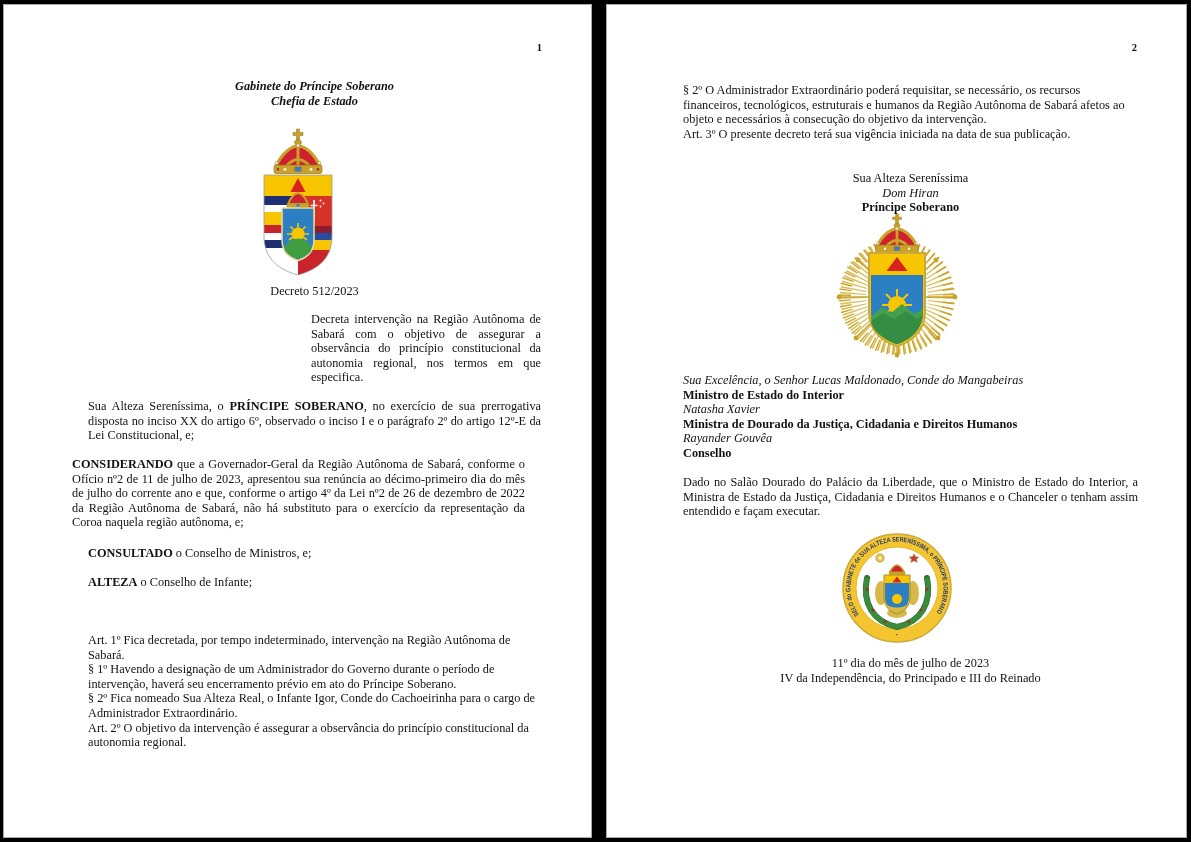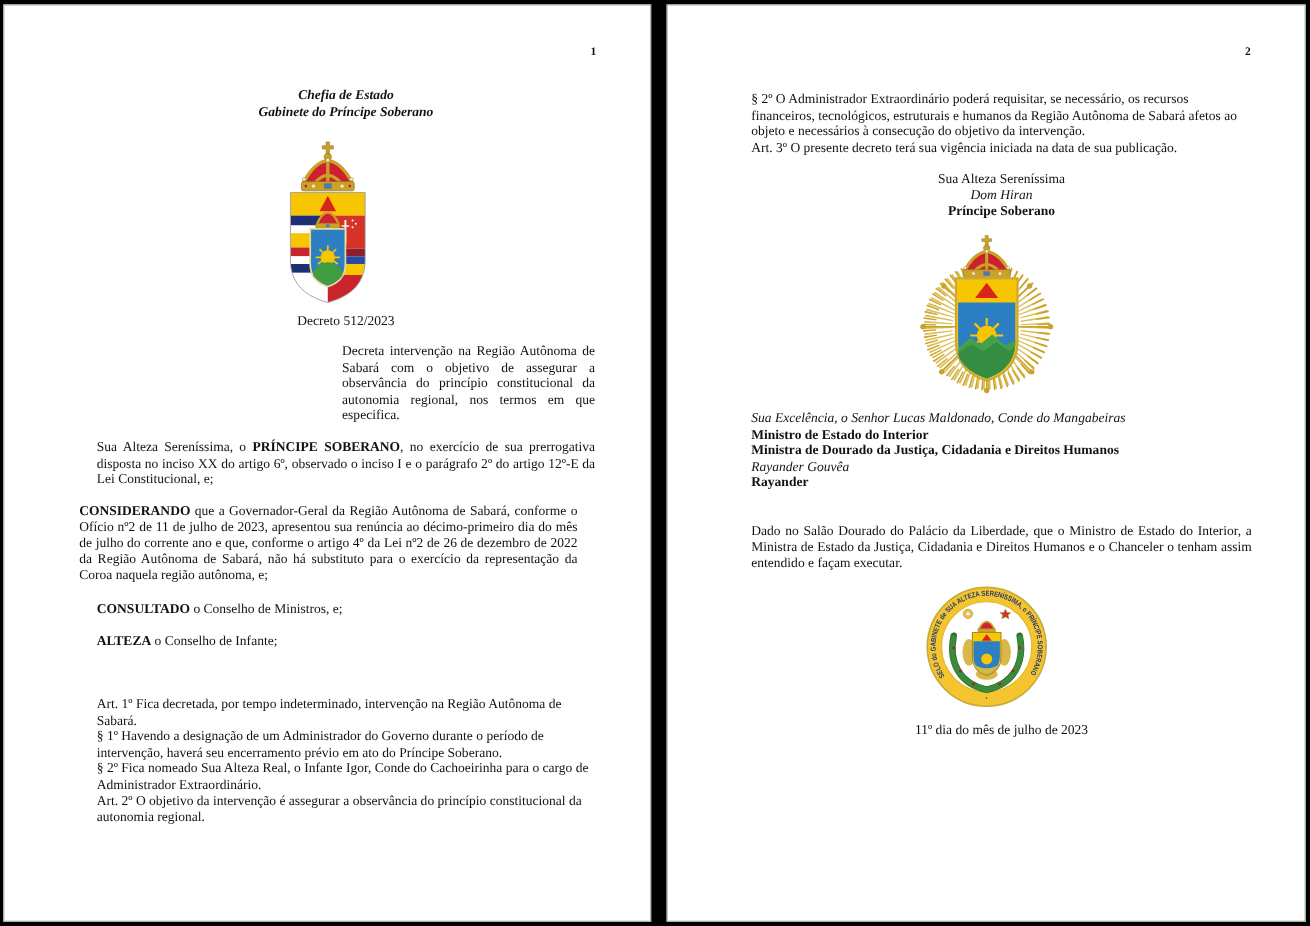--- a/index.html
+++ b/index.html
@@ -23,22 +23,22 @@
   svg{display:inline-block;vertical-align:top}
 </style>
 </head>
 <body>
 
 <div class="page" id="page1">
 
   <div class="pagenum">1</div>
 
   <div class="blk center" style="top:74px;left:84px;width:453px">
+    <p class="b i">Gabinete do Príncipe Soberano</p>
     <p class="b i">Chefia de Estado</p>
-    <p class="b i">Gabinete do Príncipe Soberano</p>
   </div>
 
   <div class="blk center" style="top:123px;left:0;width:100%">
     <svg width="88" height="150" viewBox="0 0 88 150">
       <defs>
         <clipPath id="sh1">
             <path d="M10,47 H78 V108 C78,132 62,142 44,147 C26,142 10,132 10,108 Z"></path>
           </clipPath>
       </defs>
 
@@ -142,21 +142,21 @@
 
 <div class="page" id="page2">
 
   <div class="pagenum">2</div>
 
   <div class="blk" style="top:78px;left:76px;width:455px">
     <p>§ 2º O Administrador Extraordinário poderá requisitar, se necessário, os recursos financeiros, tecnológicos, estruturais e humanos da Região Autônoma de Sabará afetos ao objeto e necessários à consecução do objetivo da intervenção.</p>
     <p>Art. 3º O presente decreto terá sua vigência iniciada na data de sua publicação.</p>
   </div>
 
-  <div class="blk center" style="top:150px;left:76px;width:455px">
+  <div class="blk center" style="top:166px;left:76px;width:455px">
     <p>Sua Alteza Sereníssima</p>
     <p class="i">Dom Hiran</p>
     <p class="b">Príncipe Soberano</p>
   </div>
 
   <div class="blk center" style="top:208px;left:0;width:100%">
     <svg width="126" height="148" viewBox="0 0 126 148">
 
       <g>
         <circle cx="63" cy="84" r="44" fill="none" stroke="#dcbf58" stroke-width="26" stroke-dasharray="1.4 3"></circle>
@@ -216,23 +216,24 @@
 
         <path d="M37,104 L48,94 L57,100 L68,91 L80,101 L89,96 V98 C89,117 76,127 63,131 C50,127 37,117 37,104 Z" fill="#44a04a"></path>
         <path d="M37,108 L49,100 L60,106 L72,98 L83,106 L89,102 V98 C89,117 76,127 63,131 C50,127 37,117 37,108 Z" fill="#2e8540" opacity="0.7"></path>
       </g>
     </svg>
   </div>
 
   <div class="blk" style="top:368px;left:76px;width:455px">
     <p class="i">Sua Excelência, o Senhor Lucas Maldonado, Conde do Mangabeiras</p>
     <p class="b">Ministro de Estado do Interior</p>
+    <p class="i">Natasha Xavier</p>
     <p class="b">Ministra de Dourado da Justiça, Cidadania e Direitos Humanos</p>
     <p class="i">Rayander Gouvêa</p>
-    <p class="b">Rayander</p>
+    <p class="b">Conselho</p>
   </div>
 
   <div class="blk just" style="top:470px;left:76px;width:455px">Dado no Salão Dourado do Palácio da Liberdade, que o Ministro de Estado do Interior, a Ministra de Estado da Justiça, Cidadania e Direitos Humanos e o Chanceler o tenham assim entendido e façam executar.</div>
 
   <div class="blk center" style="top:526px;left:0;width:100%">
     <svg width="114" height="114" viewBox="0 0 114 114">
       <defs>
         <path id="rimPath" d="M18.9,83.7 A46.5,46.5 0 1 1 95.1,83.7"></path>
       </defs>
       <circle cx="57" cy="57" r="54" fill="#f4c52e" stroke="#caa93c" stroke-width="1.5"></circle>
@@ -276,14 +277,15 @@
         <path d="M45,52 H69 V66 C69,75 63,80 57,82 C51,80 45,75 45,66 Z" fill="#2b7fc2"></path>
         <path d="M57,45.5 L52.5,51.5 L61.5,51.5 Z" fill="#d8231f"></path>
         <circle cx="57" cy="68" r="5" fill="#f7c600"></circle>
         <path d="M45,72 C50,78 64,78 69,72 V66 C69,75 63,80 57,82 C51,80 45,75 45,72 Z" fill="#d9b84a"></path>
       </g>
     </svg>
   </div>
 
   <div class="blk center" style="top:651px;left:76px;width:455px">
     <p>11º dia do mês de julho de 2023</p>
+    <p>IV da Independência, do Principado e III do Reinado</p>
   </div>
 </div>
 
 </body></html>

